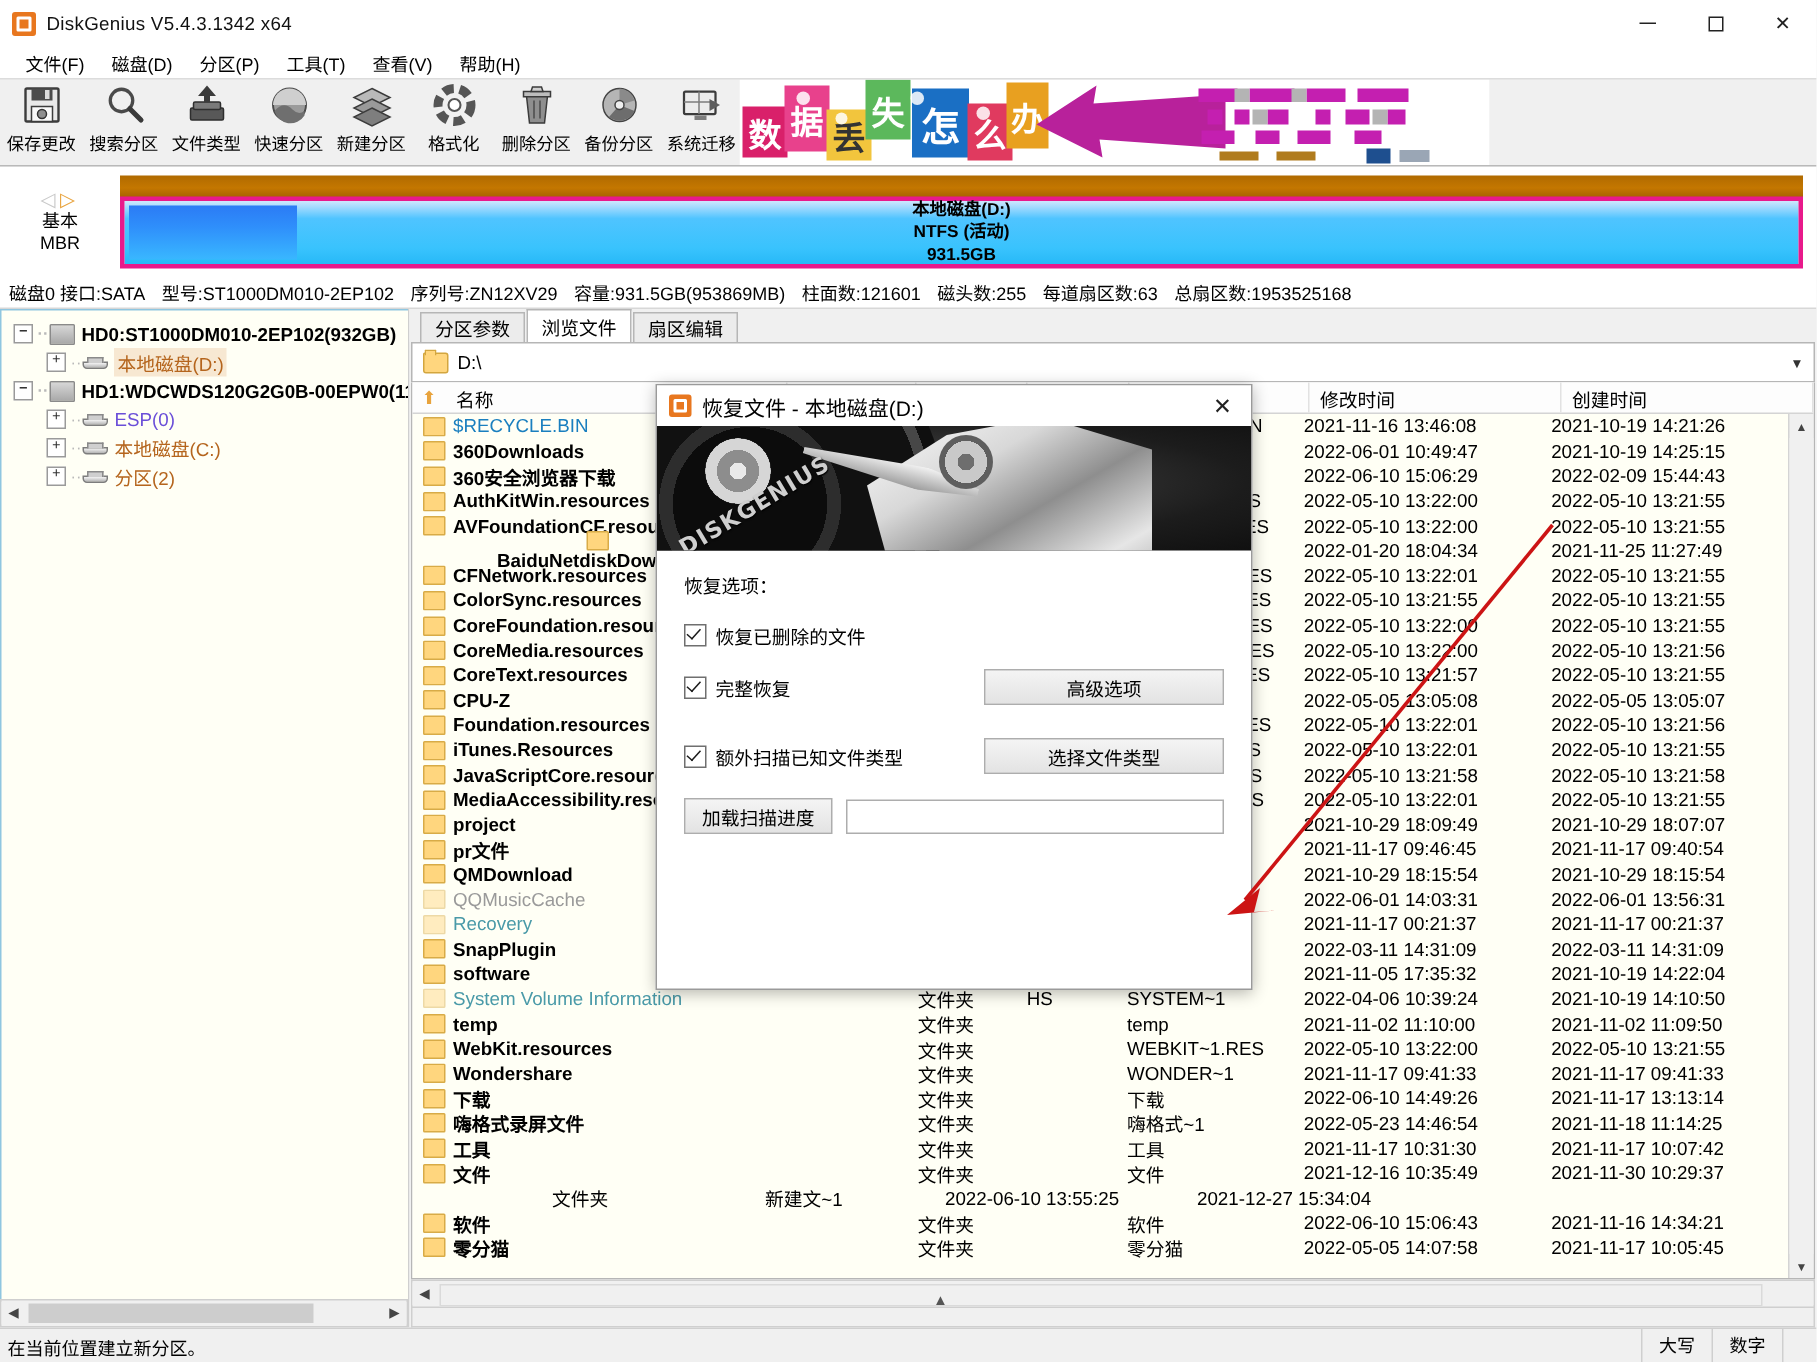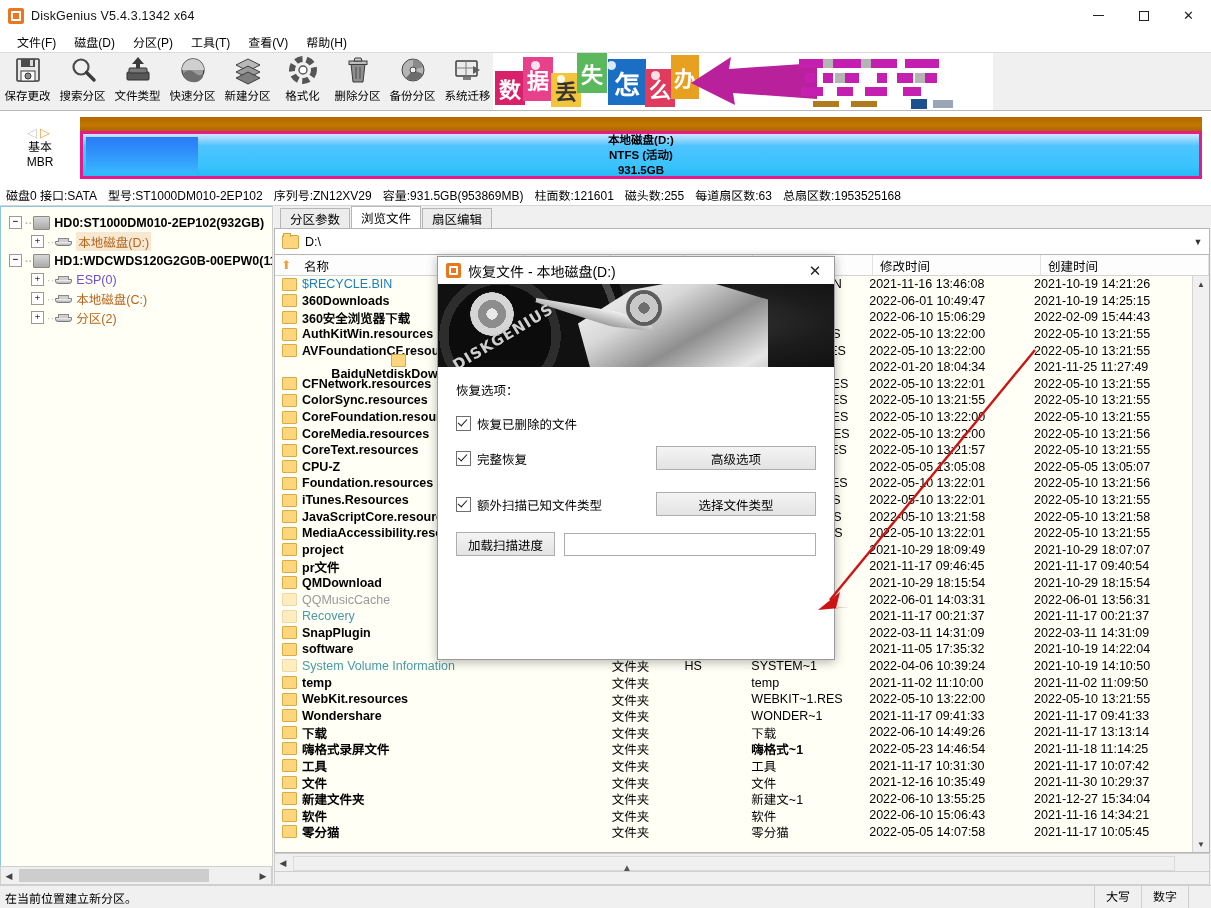--- a/index.html
+++ b/index.html
@@ -794,21 +794,21 @@
                   <div class="fc" style="width: 168px;">2021-11-17 13:13:14</div>
                 </div>
                 <div class="frow">
                   <div class="fc fname" style="width: 250px;">
                     <span class="fi"></span>
                     <span class="nm-normal">嗨格式录屏文件</span>
                   </div>
                   <div class="fc" style="width: 86px;"></div>
                   <div class="fc" style="width: 74px;">文件夹</div>
                   <div class="fc" style="width: 68px;"></div>
-                  <div class="fc" style="width: 120px; font-weight: bold;">嗨格式~1</div>
+                  <div class="fc" style="width: 120px;">嗨格式~1</div>
                   <div class="fc" style="width: 168px;">2022-05-23 14:46:54</div>
                   <div class="fc" style="width: 168px;">2021-11-18 11:14:25</div>
                 </div>
                 <div class="frow">
                   <div class="fc fname" style="width: 250px;">
                     <span class="fi"></span>
                     <span class="nm-normal">工具</span>
                   </div>
                   <div class="fc" style="width: 86px;"></div>
                   <div class="fc" style="width: 74px;">文件夹</div>
@@ -823,24 +823,20 @@
                     <span class="nm-normal">文件</span>
                   </div>
                   <div class="fc" style="width: 86px;"></div>
                   <div class="fc" style="width: 74px;">文件夹</div>
                   <div class="fc" style="width: 68px;"></div>
                   <div class="fc" style="width: 120px;">文件</div>
                   <div class="fc" style="width: 168px;">2021-12-16 10:35:49</div>
                   <div class="fc" style="width: 168px;">2021-11-30 10:29:37</div>
                 </div>
                 <div class="frow">
-                  <div class="fc fname" style="width: 250px;">
-                    <span class="fi"></span>
-                    <span class="nm-normal">新建文件夹</span>
-                  </div>
                   <div class="fc" style="width: 86px;"></div>
                   <div class="fc" style="width: 74px;">文件夹</div>
                   <div class="fc" style="width: 68px;"></div>
                   <div class="fc" style="width: 120px;">新建文~1</div>
                   <div class="fc" style="width: 168px;">2022-06-10 13:55:25</div>
                   <div class="fc" style="width: 168px;">2021-12-27 15:34:04</div>
                 </div>
                 <div class="frow">
                   <div class="fc fname" style="width: 250px;">
                     <span class="fi"></span>

